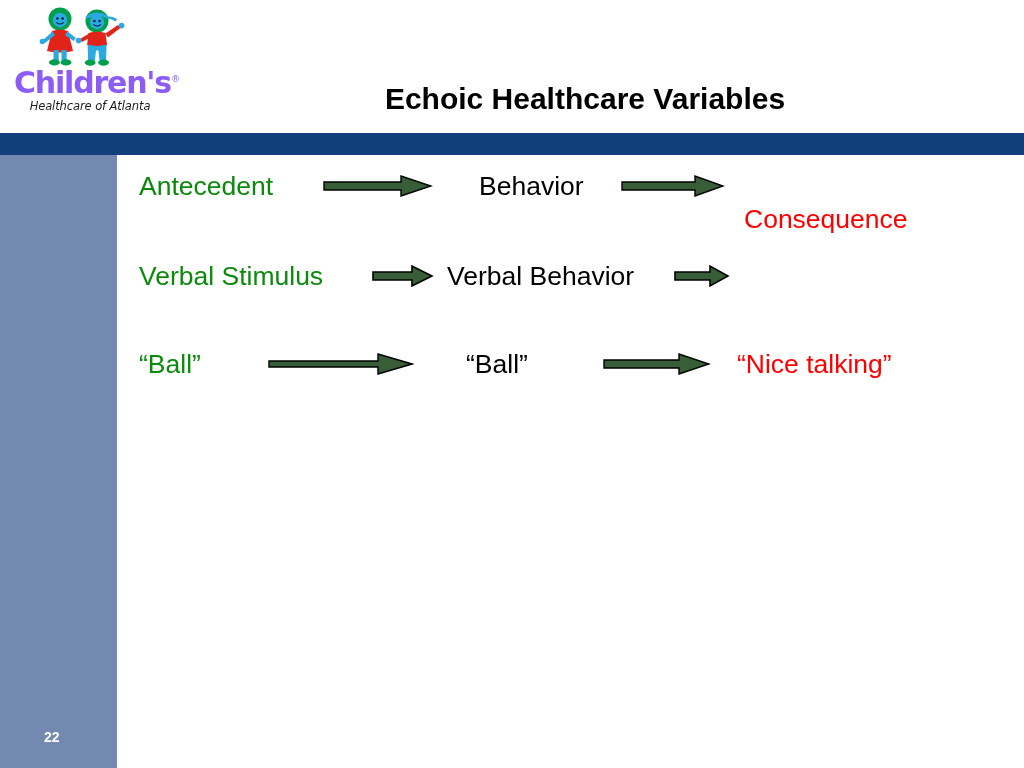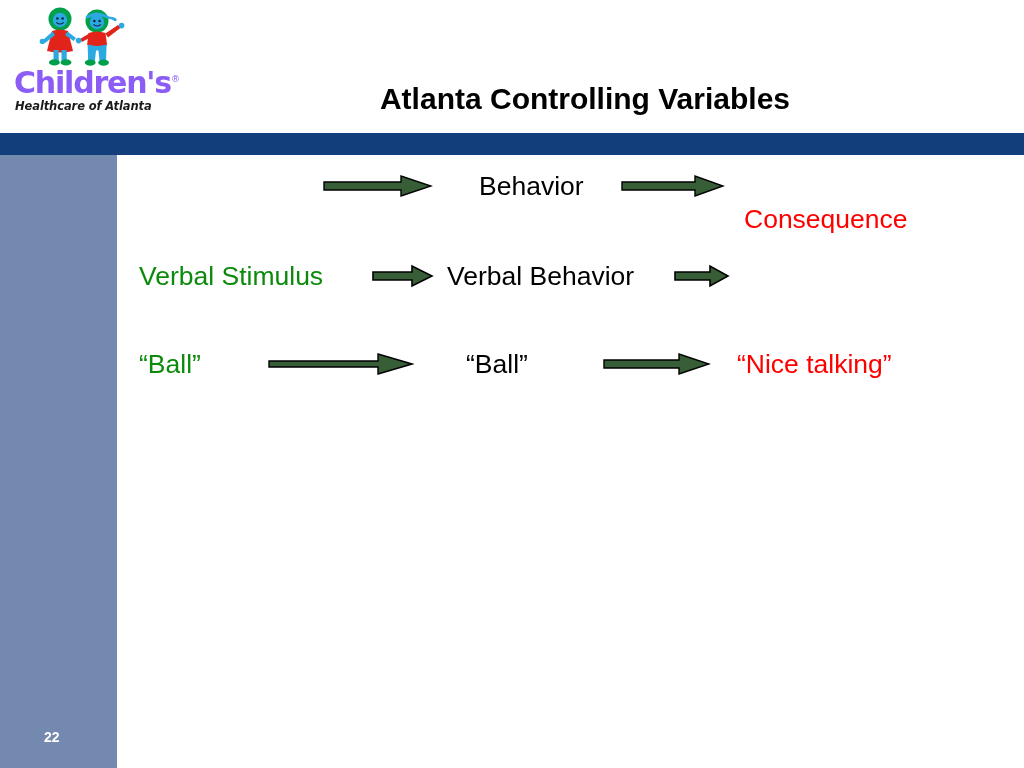--- a/index.html
+++ b/index.html
@@ -51,25 +51,26 @@
     vertical-align: super;
     font-weight: normal;
   }
   .logo-tagline {
     position: absolute;
     left: 1px;
     top: 93px;
     width: 150px;
     font-family: "DejaVu Sans", sans-serif;
     font-style: italic;
-    font-weight: bold;
+    font-weight: normal;
     font-size: 11.5px;
     letter-spacing: -0.1px;
     color: #1b1b1b;
     white-space: nowrap;
+    text-align: center;
   }
 
   .title {
     position: absolute;
     left: 160px;
     top: 82px;
     width: 850px;
     text-align: center;
     font-family: "Liberation Sans", sans-serif;
     font-weight: bold;
@@ -175,29 +176,30 @@
       <circle cx="91.6" cy="19.6" r="2.8" fill="#2BA9E0"></circle>
       <circle cx="48.6" cy="34.6" r="2.8" fill="#2BA9E0"></circle>
       <path d="M57.6 38.6 q9.4 2.6 19 0 l-0.6 17 h-6.4 l-1.2 -11 h-2.4 l-1.2 11 h-6.6 z" fill="#2BA9E0"></path>
       <ellipse cx="60.2" cy="56.6" rx="5.4" ry="3.1" fill="#00A04B"></ellipse>
       <ellipse cx="73.6" cy="56.6" rx="5.4" ry="3.1" fill="#00A04B"></ellipse>
     </svg>
     <div class="logo-wordmark"><span>Children's</span><span class="reg">®</span></div>
     <div class="logo-tagline">Healthcare of Atlanta</div>
   </div>
 
-  <div class="title">Atlanta Controlling Variables</div>
+  <div class="title">Echoic Healthcare Variables</div>
 
   <div class="band-blue"></div>
   <div class="sidebar"></div>
   <div class="page-number">22</div>
 
   <div class="content">
 
     <div class="row row-1">
+      <div class="cell c-green" style="left:22px;">Antecedent</div>
       <div class="arrow" style="left:206px;">
         <svg width="110" height="24" viewBox="0 0 110 24">
           <polygon points="1,8 78,8 78,2 108,12 78,22 78,16 1,16" fill="#375E37" stroke="#000000" stroke-width="1.4"></polygon>
         </svg>
       </div>
       <div class="cell c-black" style="left:362px;">Behavior</div>
       <div class="arrow" style="left:504px;">
         <svg width="104" height="24" viewBox="0 0 104 24">
           <polygon points="1,8 74,8 74,2 102,12 74,22 74,16 1,16" fill="#375E37" stroke="#000000" stroke-width="1.4"></polygon>
         </svg>

